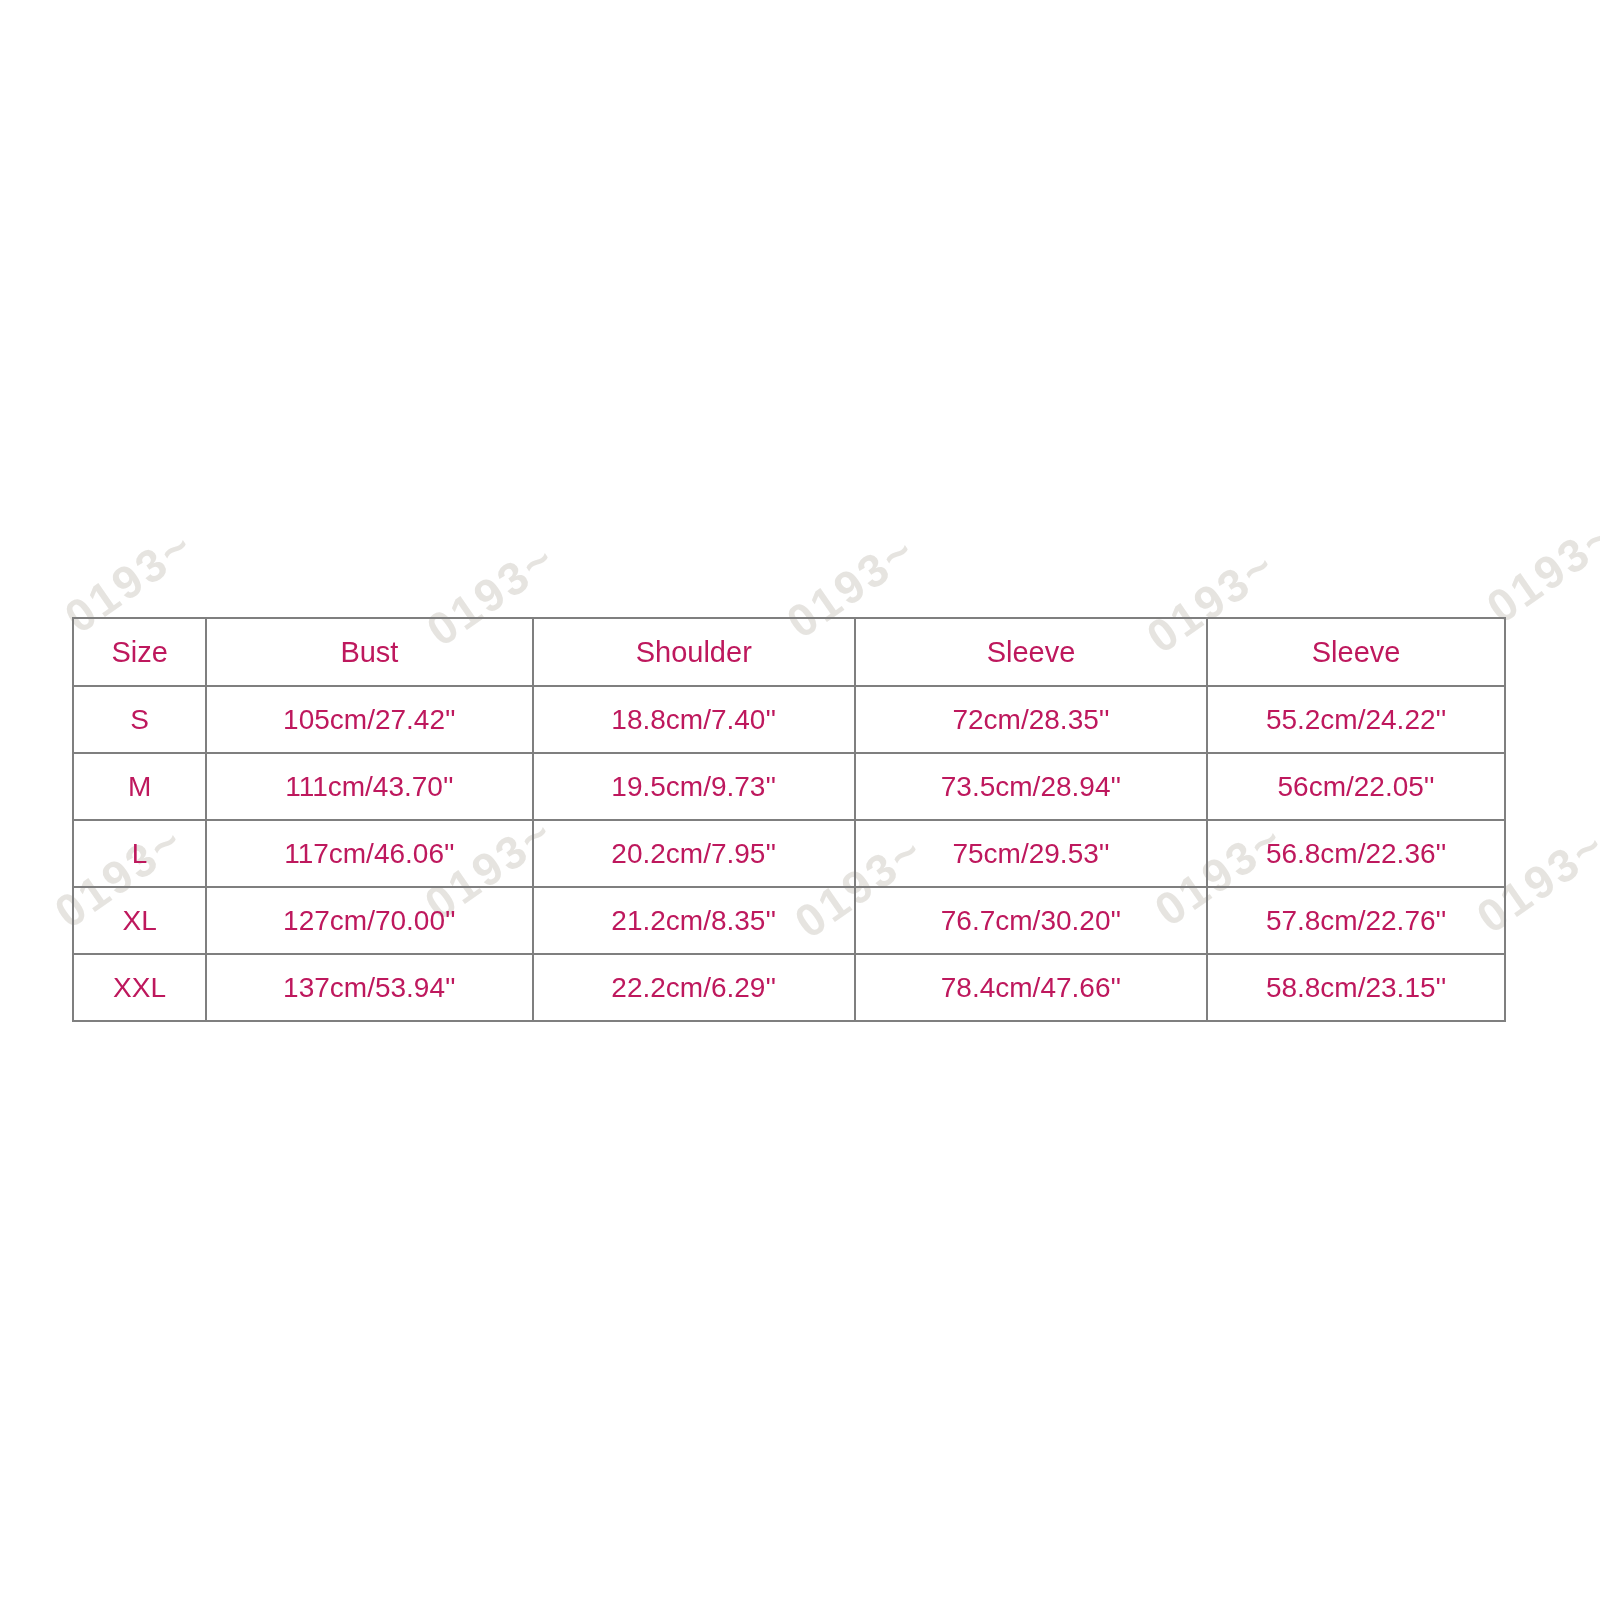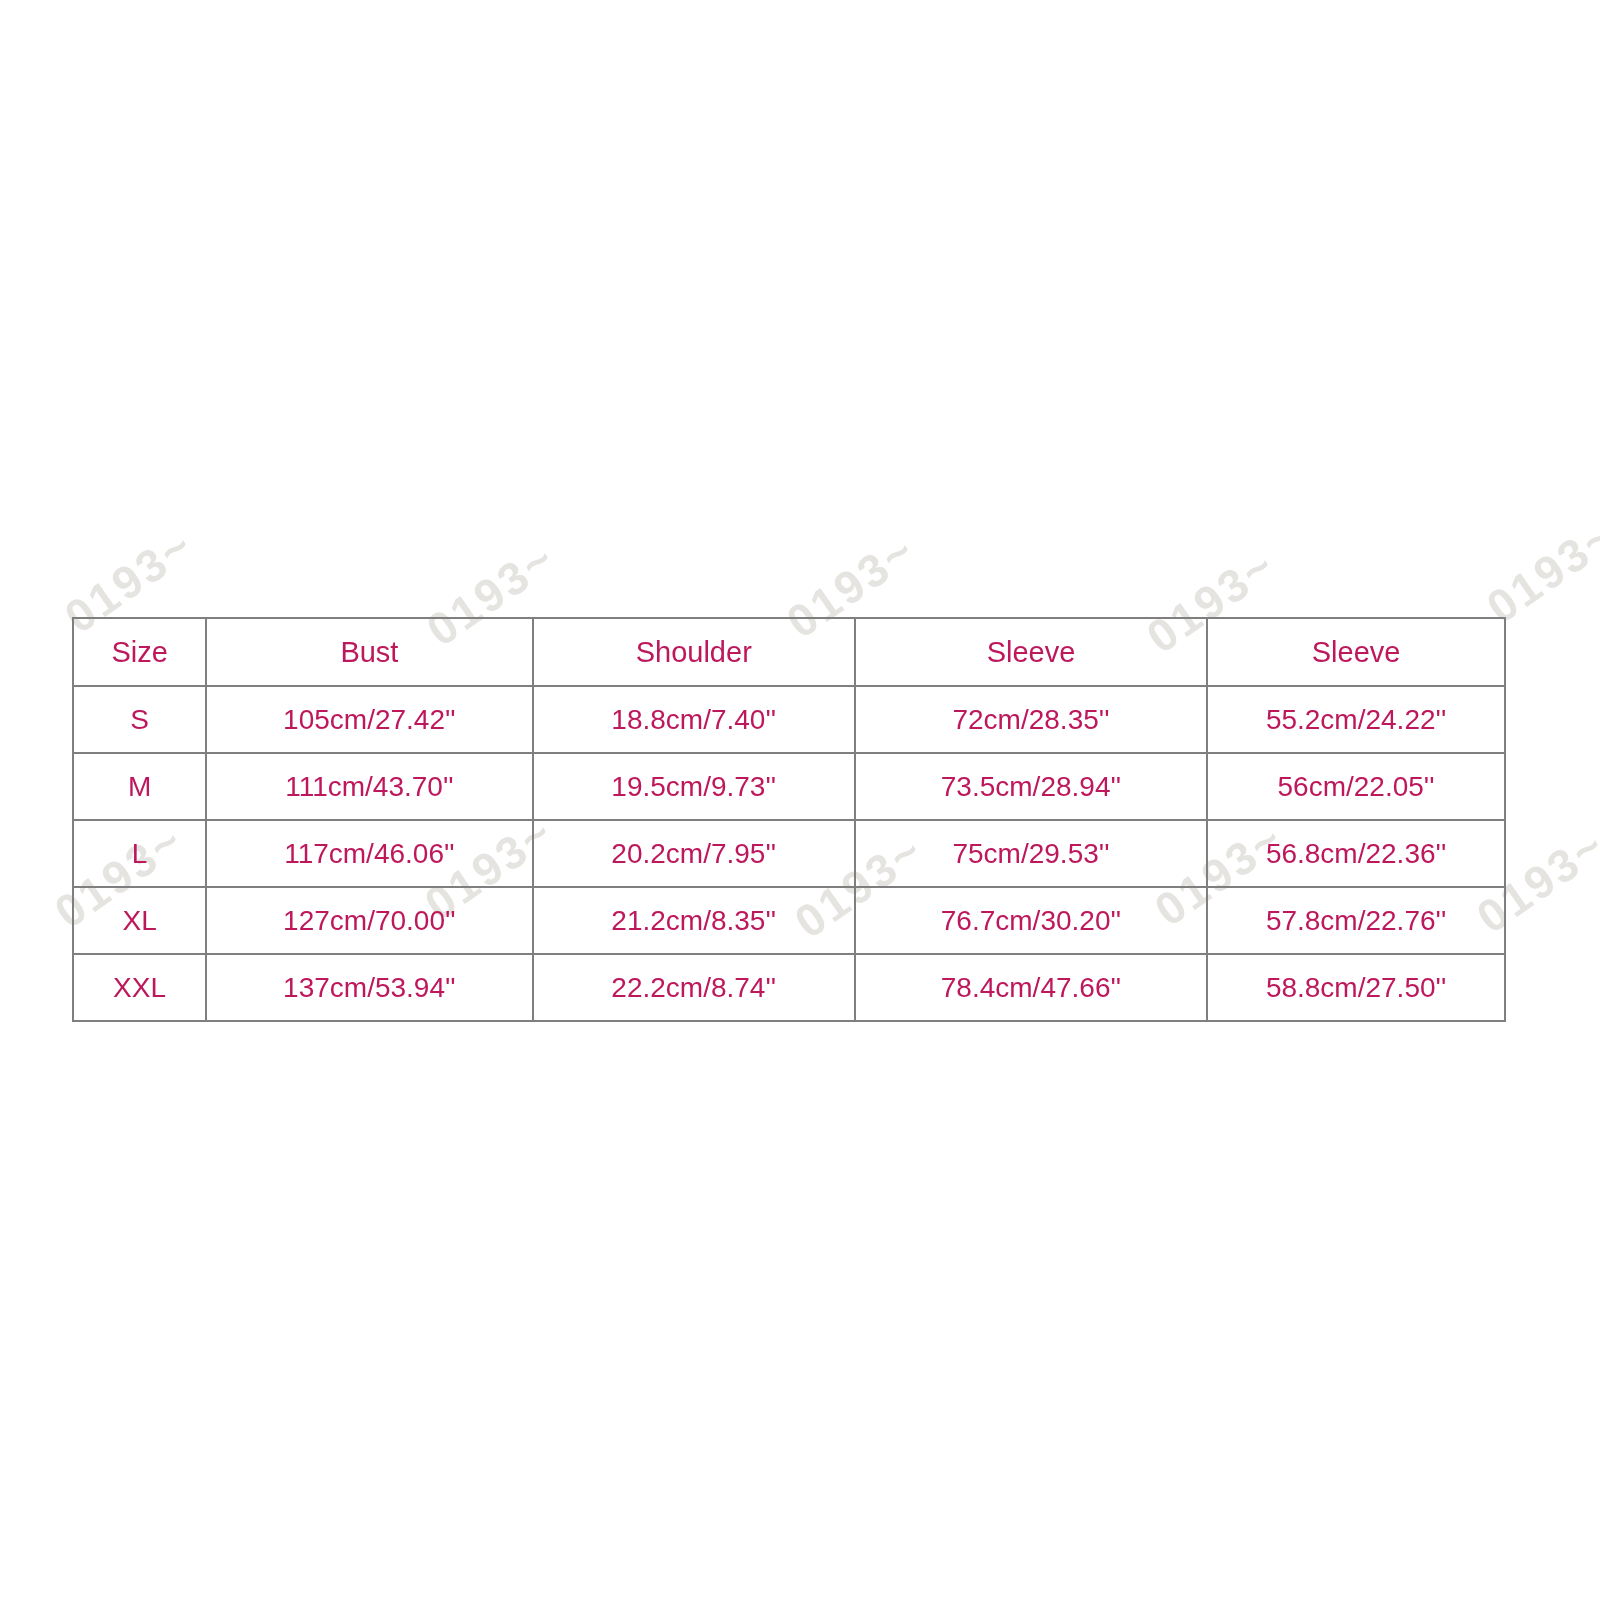--- a/index.html
+++ b/index.html
@@ -114,20 +114,20 @@
       <tr>
         <td>XL</td>
         <td>127cm/70.00''</td>
         <td>21.2cm/8.35''</td>
         <td>76.7cm/30.20''</td>
         <td>57.8cm/22.76''</td>
       </tr>
       <tr>
         <td>XXL</td>
         <td>137cm/53.94''</td>
-        <td>22.2cm/8.74''</td>
+        <td>22.2cm/6.29''</td>
         <td>78.4cm/47.66''</td>
-        <td>58.8cm/27.50''</td>
+        <td>58.8cm/23.15''</td>
       </tr>
     </tbody>
   </table>
 
 </div>
 
 </body></html>

